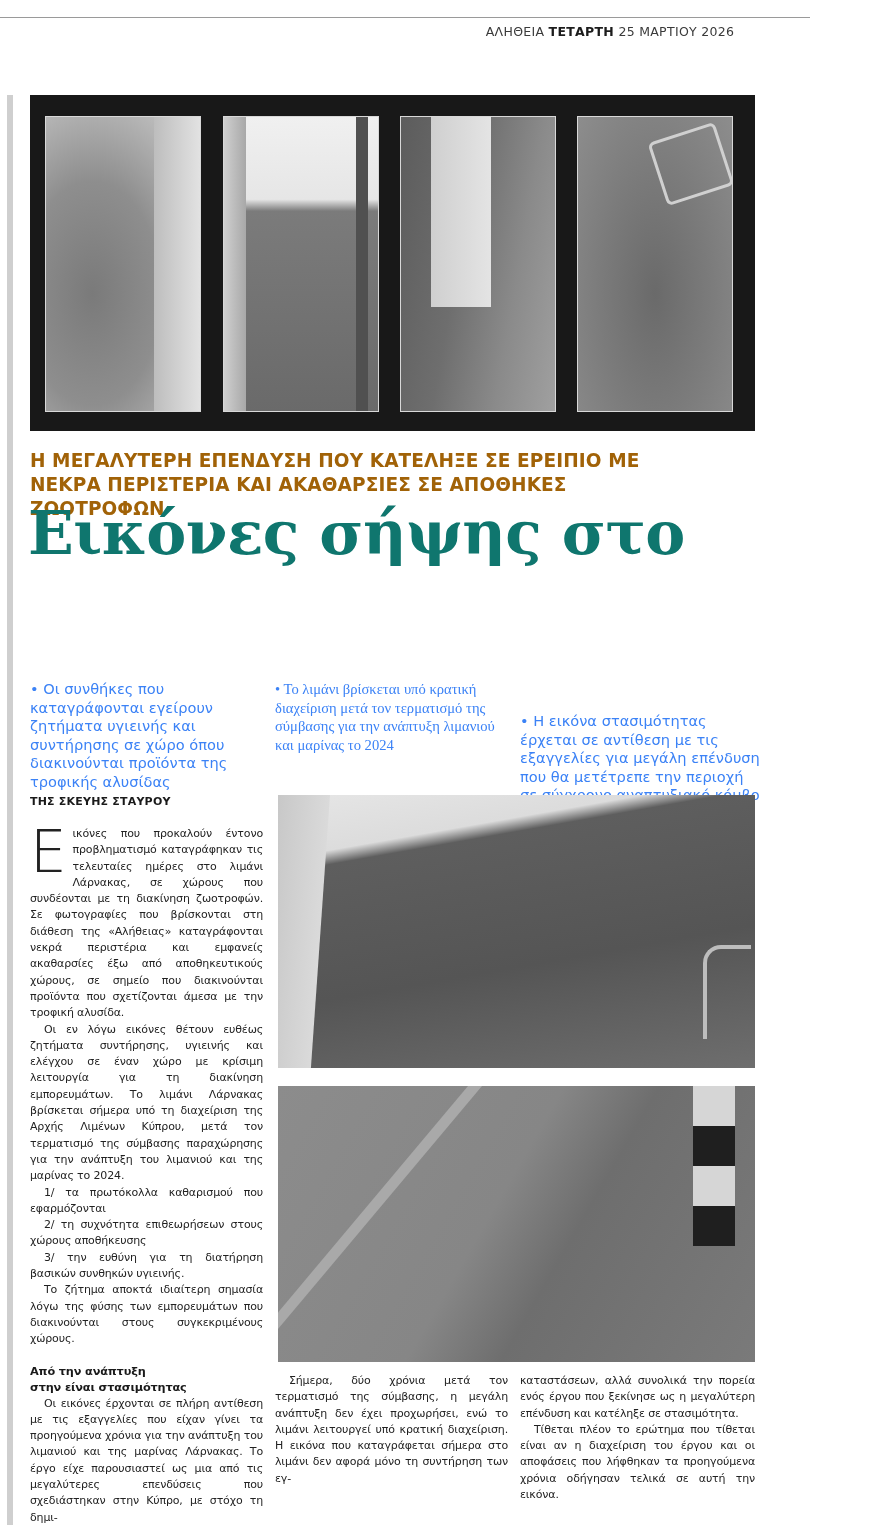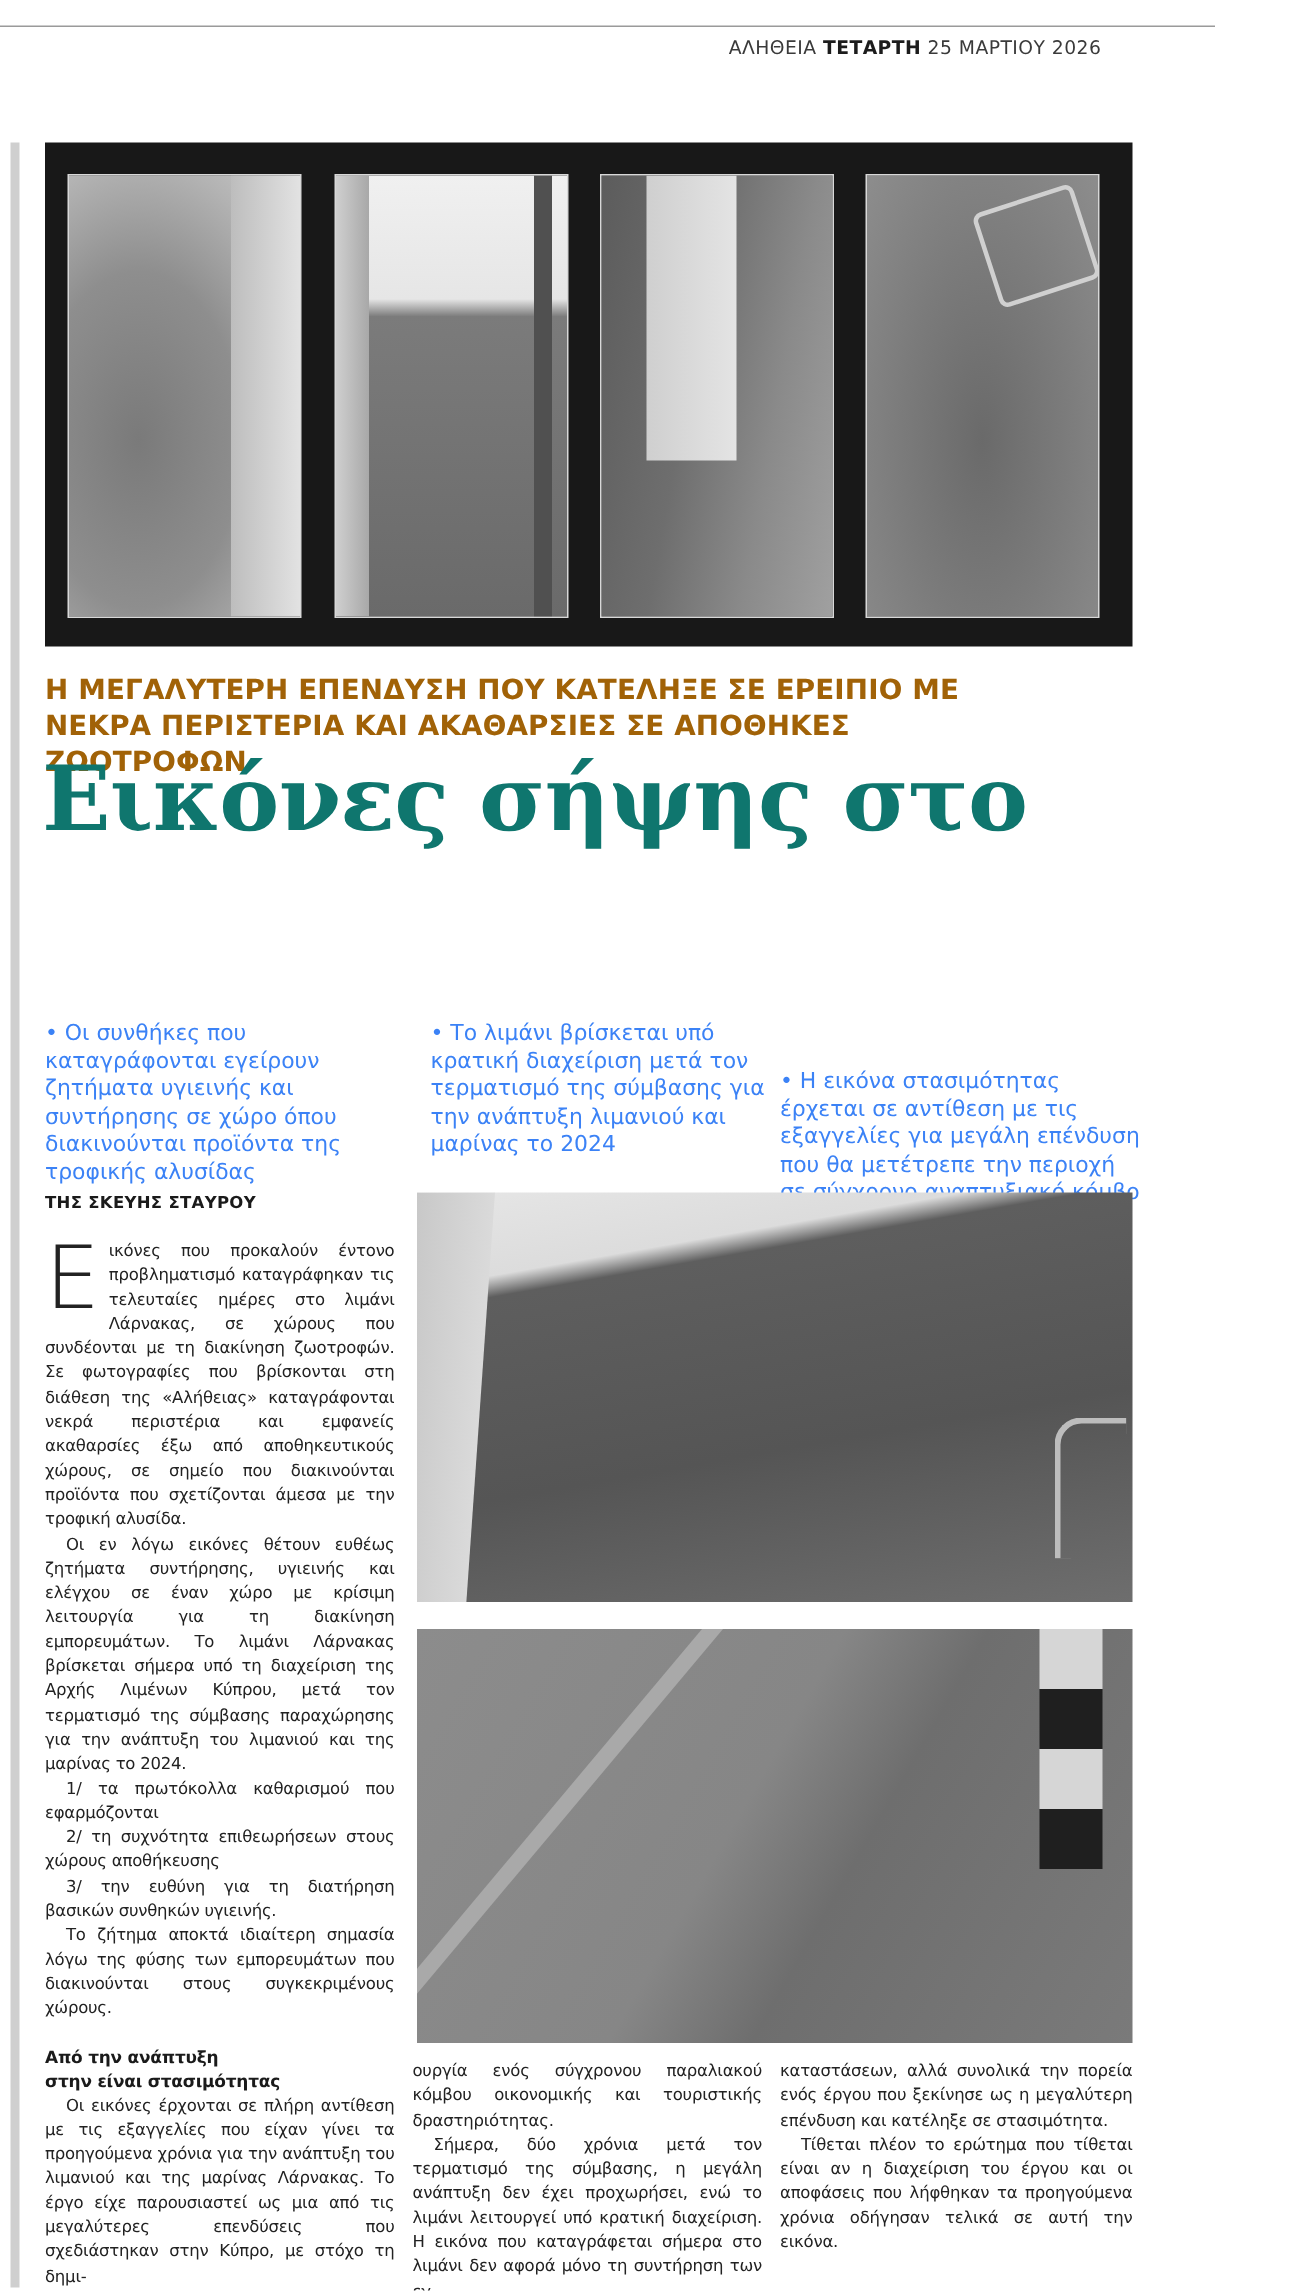--- a/index.html
+++ b/index.html
@@ -22,21 +22,21 @@
   .p3 { left: 370px; background: linear-gradient(100deg,#5c5c5c 0%,#6e6e6e 40%,#8a8a8a 70%,#a0a0a0 100%); }
   .p3::after { content:""; position:absolute; left:30px; top:0; width:60px; height:190px; background: linear-gradient(90deg,#cfcfcf,#e4e4e4); }
   .p4 { left: 547px; background: radial-gradient(ellipse at 50% 60%, #6a6a6a 0%, #7b7b7b 50%, #8d8d8d 100%); }
   .p4::after { content:""; position:absolute; right:6px; top:14px; width:64px; height:60px; border: 3px solid #d0d0d0; border-radius: 6px; transform: rotate(-18deg); }
 
   .kicker { position: absolute; left: 30px; top: 449px; width: 640px; font-size: 18.5px; line-height: 24px; color: #a16207; letter-spacing: 0.1px; font-family: "DejaVu Sans", sans-serif; font-weight: bold; }
   .headline { position: absolute; left: 28px; top: 498px; width: 720px; font-family: "DejaVu Serif", serif; font-size: 60px; line-height: 70px; color: #0f766e; letter-spacing: -0.5px; }
 
   .summary { position: absolute; top: 680px; width: 240px; font-size: 14.6px; line-height: 18.5px; color: #3b82f6; font-family: "DejaVu Sans", sans-serif; }
   .s1 { left: 30px; }
-  .s2 { left: 287px; }
+  .s2 { left: 275px; font-family: Liberation Serif, serif; }
   .s3 { left: 520px; margin-top: 32px; }
 
   .byline { position: absolute; left: 30px; top: 795px; font-size: 11px; font-weight: bold; color: #1a1a1a; letter-spacing: 0.2px; font-family: "DejaVu Sans", sans-serif; }
 
   .body-col { position: absolute; font-family: "DejaVu Sans", sans-serif; font-size: 11px; line-height: 16.3px; color: #222; text-align: justify; letter-spacing: -0.15px; }
   .col-a { left: 30px; top: 826px; width: 233px; }
   .col-b { left: 275px; top: 1373px; width: 233px; }
   .col-c { left: 520px; top: 1373px; width: 235px; }
   .body-col p { text-indent: 14px; }
   .body-col p.first { text-indent: 0; }
@@ -93,20 +93,19 @@
     <span>Από την ανάπτυξη</span><br>
     <span>στην είναι στασιμότητας</span>
   </div>
   <p>Οι εικόνες έρχονται σε πλήρη αντίθεση με τις εξαγγελίες που είχαν γίνει τα προηγούμενα χρόνια για την ανάπτυξη του λιμανιού και της μαρίνας Λάρνακας. Το έργο είχε παρουσιαστεί ως μια από τις μεγαλύτερες επενδύσεις που σχεδιάστηκαν στην Κύπρο, με στόχο τη δημι-</p>
 </div>
 
 <div class="photo-large ph-a"></div>
 <div class="photo-large ph-b"></div>
 
 <div class="body-col col-b">
-  <p class="first">ουργία ενός σύγχρονου παραλιακού κόμβου οικονομικής και τουριστικής δραστηριότητας.</p>
   <p>Σήμερα, δύο χρόνια μετά τον τερματισμό της σύμβασης, η μεγάλη ανάπτυξη δεν έχει προχωρήσει, ενώ το λιμάνι λειτουργεί υπό κρατική διαχείριση. Η εικόνα που καταγράφεται σήμερα στο λιμάνι δεν αφορά μόνο τη συντήρηση των εγ-</p>
 </div>
 
 <div class="body-col col-c">
   <p class="first">καταστάσεων, αλλά συνολικά την πορεία ενός έργου που ξεκίνησε ως η μεγαλύτερη επένδυση και κατέληξε σε στασιμότητα.</p>
   <p>Τίθεται πλέον το ερώτημα που τίθεται είναι αν η διαχείριση του έργου και οι αποφάσεις που λήφθηκαν τα προηγούμενα χρόνια οδήγησαν τελικά σε αυτή την εικόνα.</p>
 </div>
 
 </body></html>

